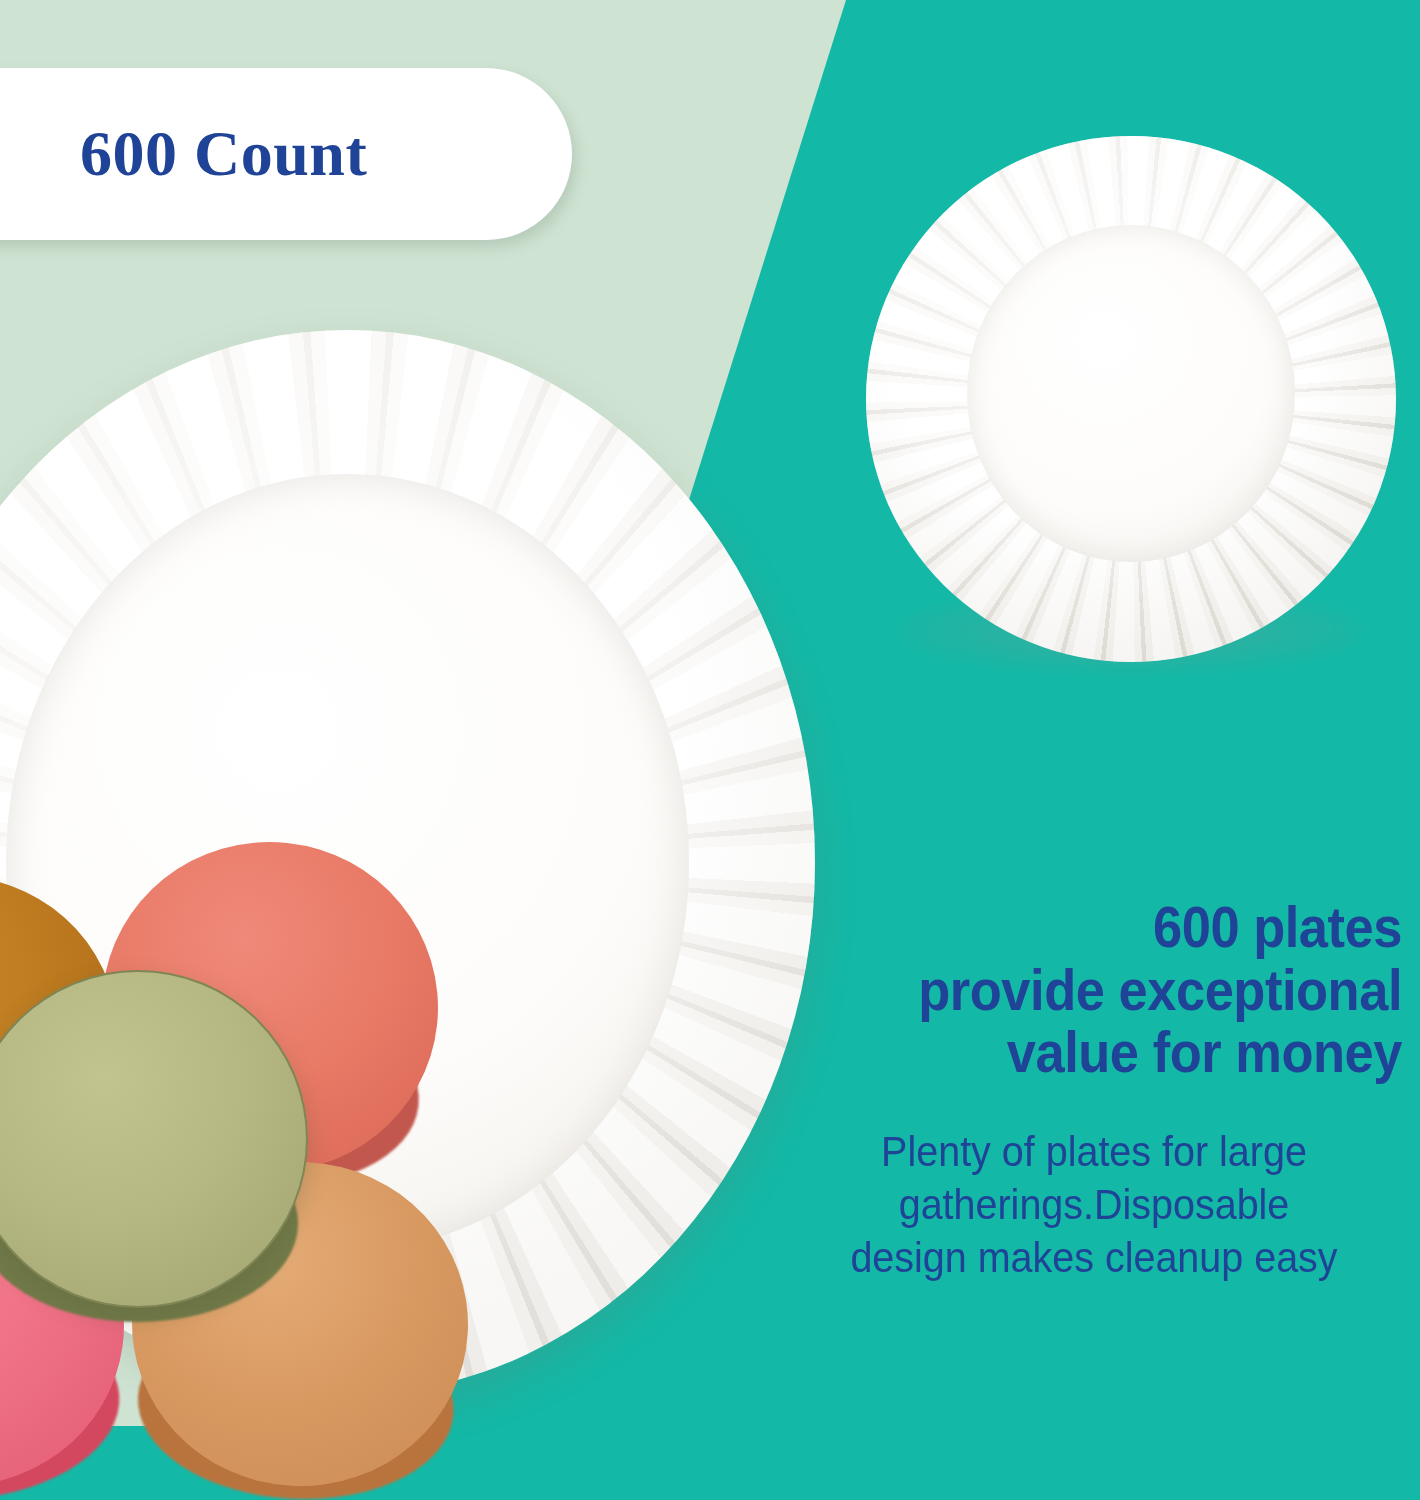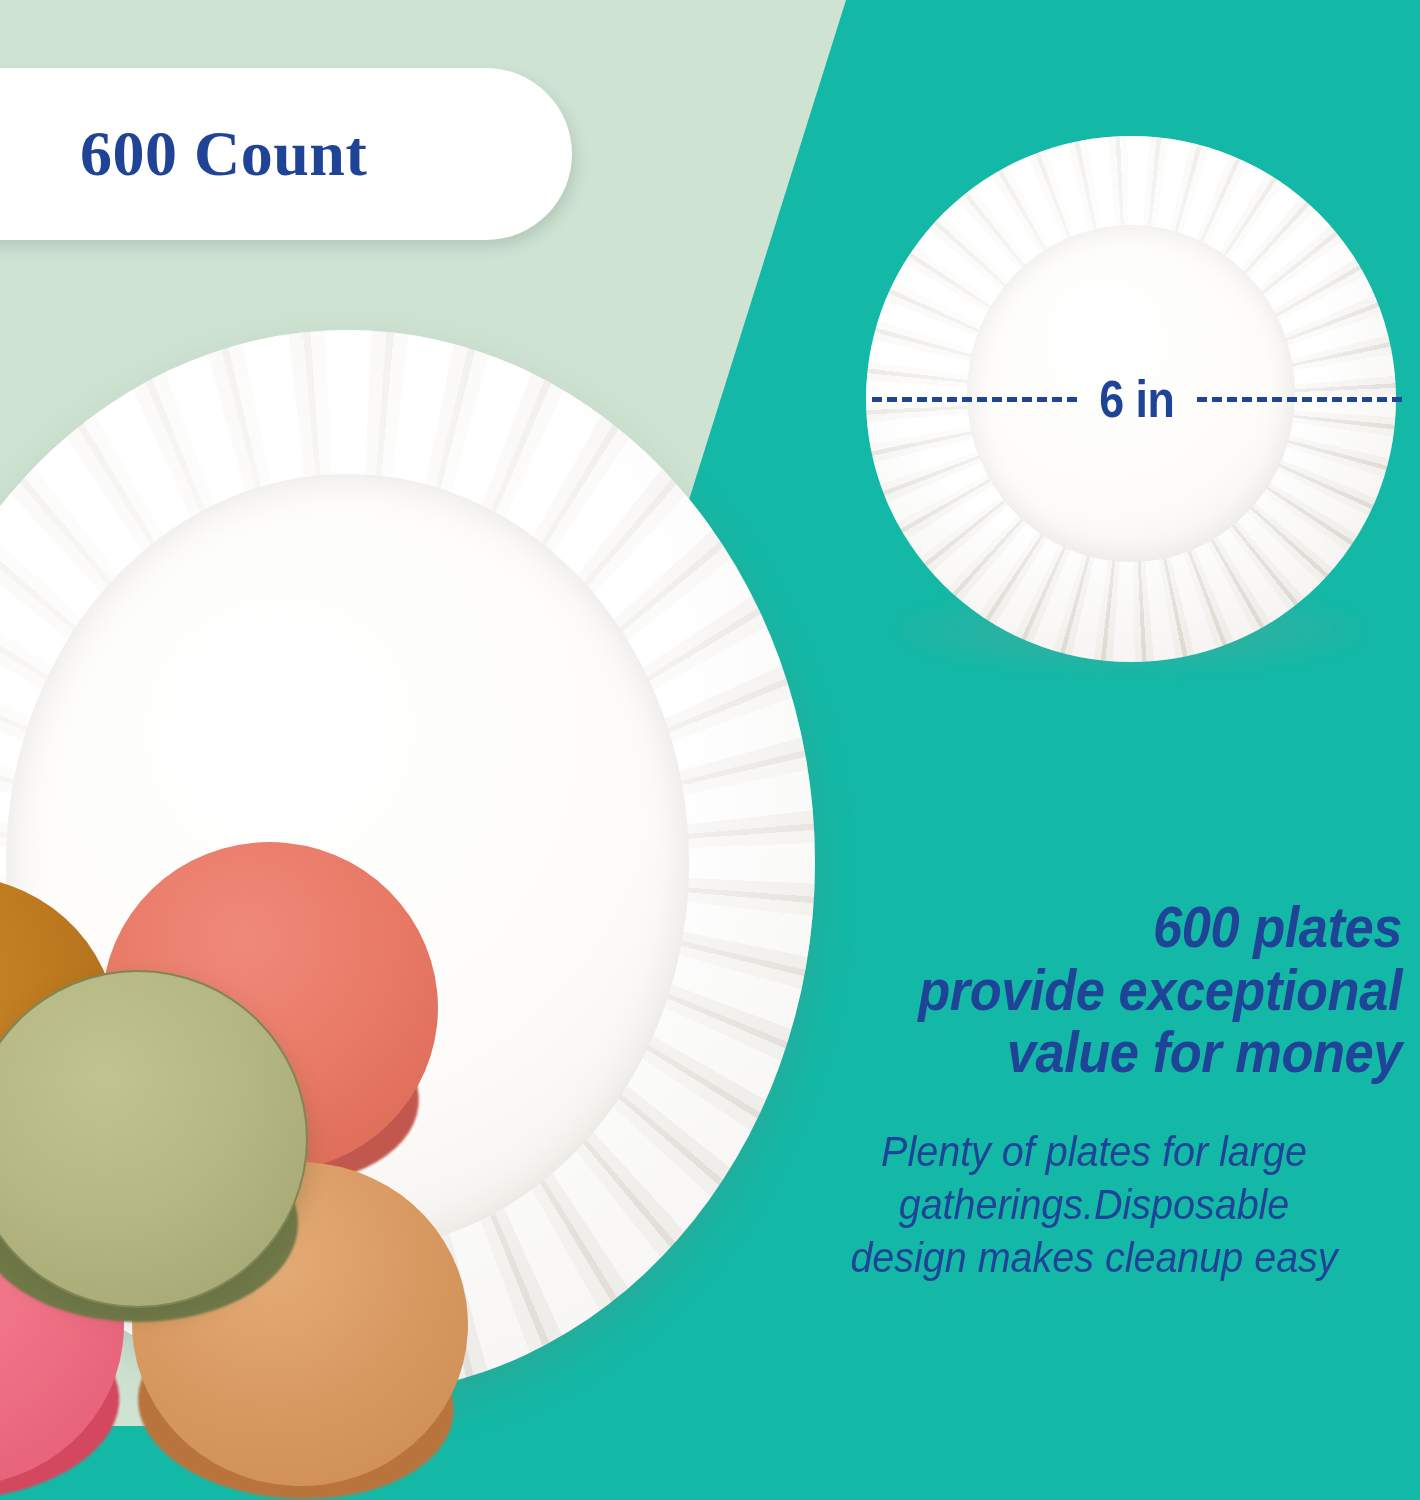--- a/index.html
+++ b/index.html
@@ -193,21 +193,20 @@
     white-space:nowrap;
     letter-spacing:-0.5px;
     transform:scaleX(0.86);
   }
 
   
   .copy-block{
     position:absolute;
     left:786px;top:896px;
     width:616px;
-    font-style:italic;
   }
   .headline{
     font-family:"Liberation Sans", sans-serif;
     font-weight:700;
     font-size:57px;
     line-height:1.10;
     color:#1f4396;
     text-align:right;
     letter-spacing:-0.5px;
     transform:scaleX(0.92);
@@ -265,25 +264,20 @@
   <div class="count-badge">
     <div class="count-badge-label">600 Count</div>
   </div>
 
   <div class="product-plate">
     <div class="p-shadow"></div>
     <div class="p-rim"></div>
     <div class="p-well"></div>
   </div>
 
-  <div class="dim-row">
-    <div class="dim-line left"></div>
-    <div class="dim-label">6 in</div>
-    <div class="dim-line right"></div>
-  </div>
 
   <div class="copy-block">
     <h1 class="headline">
       <span>600 plates</span>
       <span>provide exceptional</span>
       <span>value for money</span>
     </h1>
     <p class="subcopy">
       <span>Plenty of plates for large</span>
       <span>gatherings.Disposable</span>

